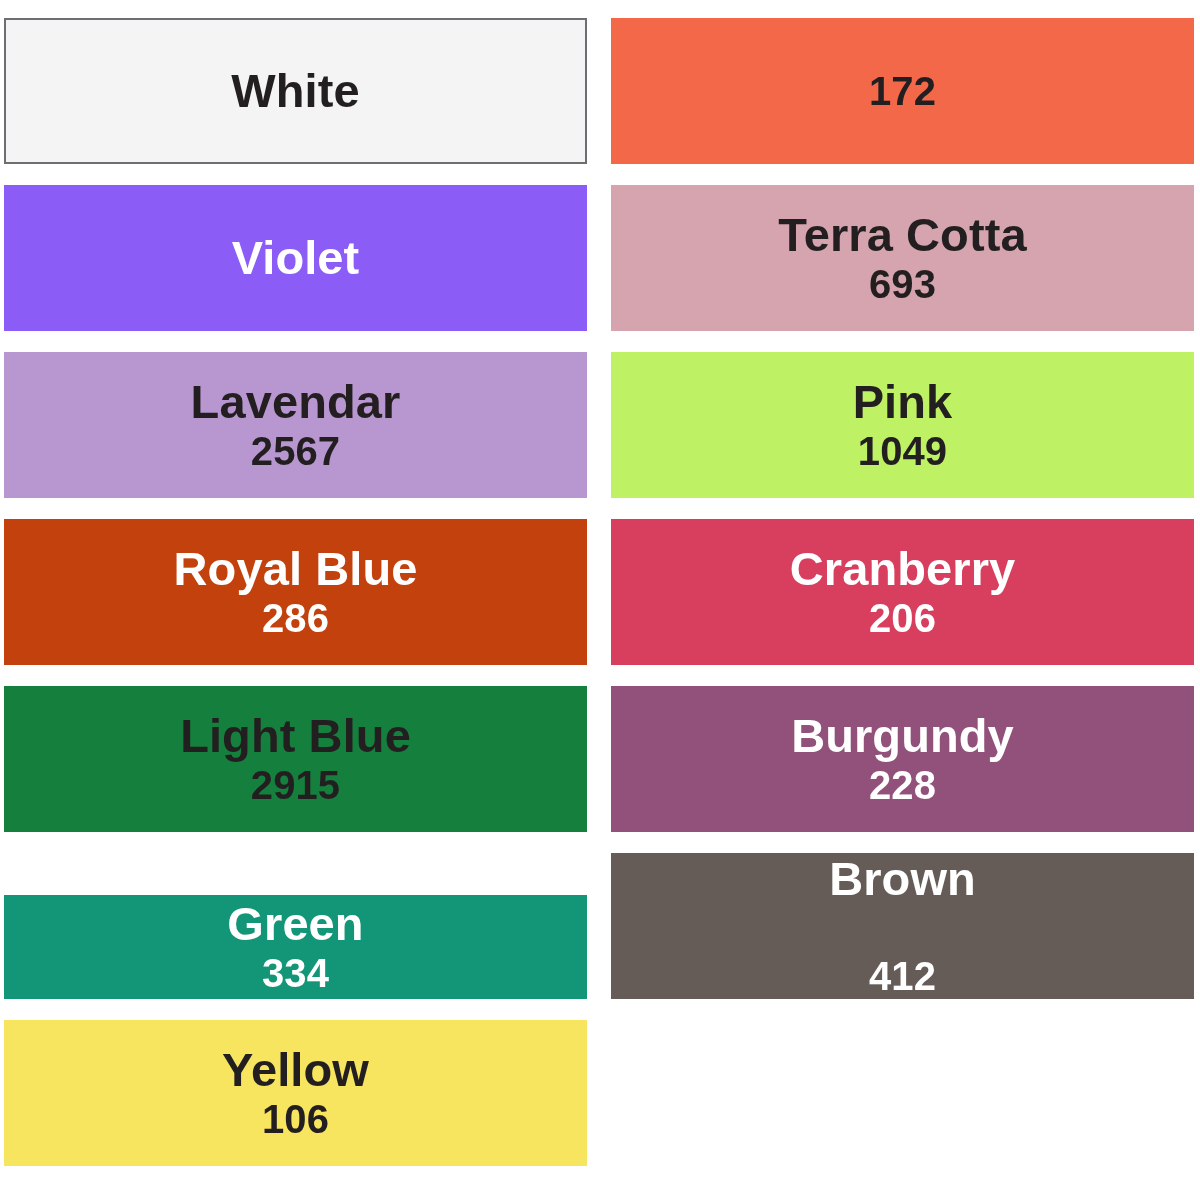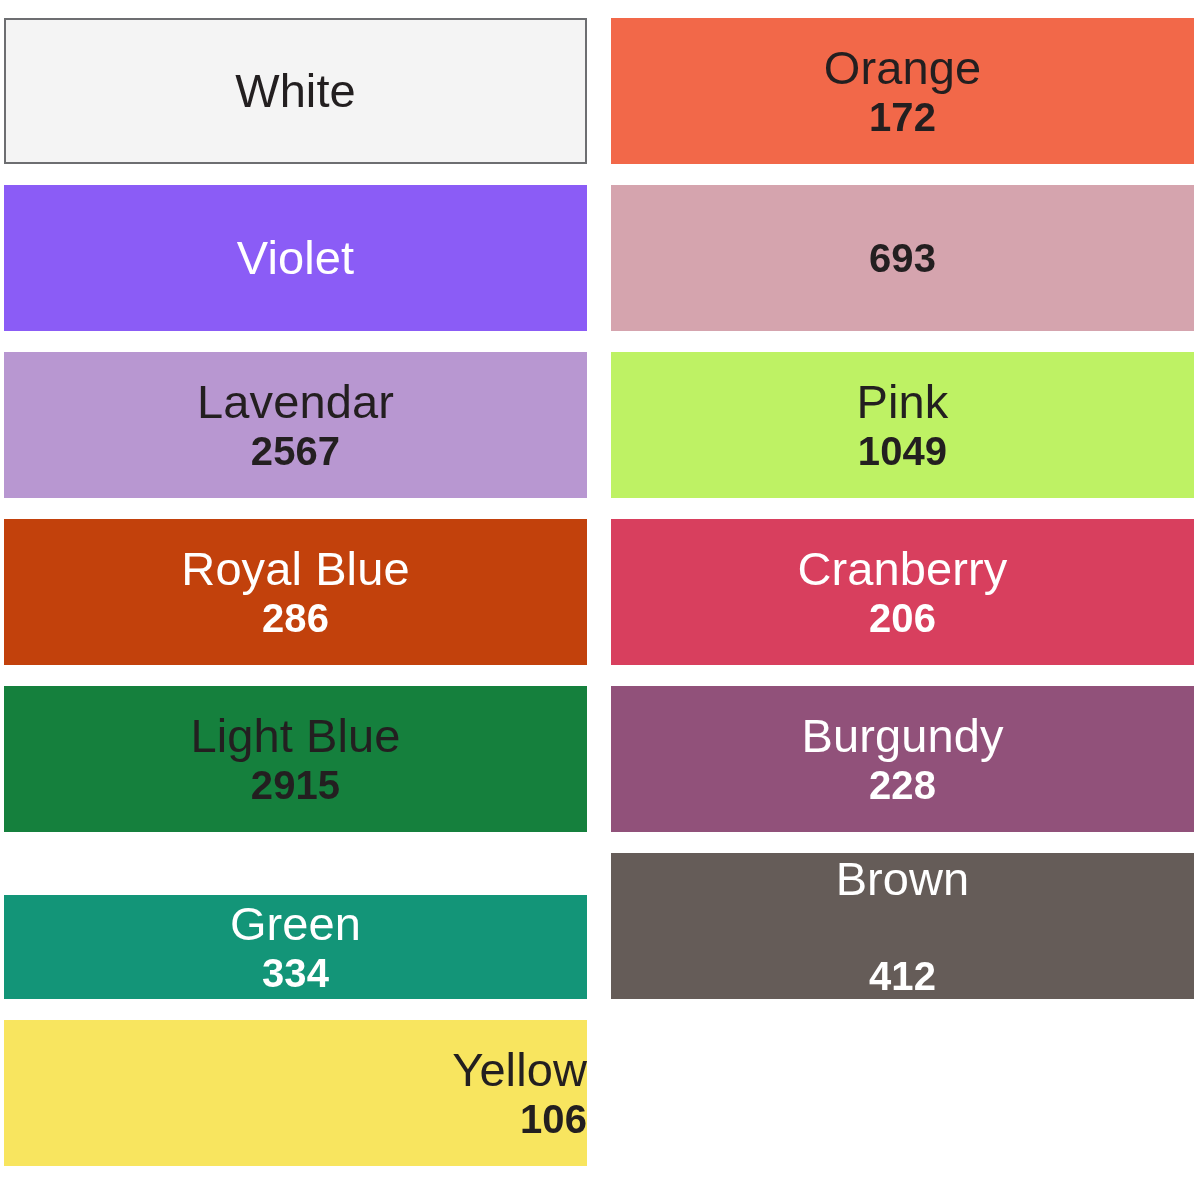--- a/index.html
+++ b/index.html
@@ -41,21 +41,21 @@
     line-height: 1.12;
     overflow: hidden;
   }
 
   .swatch.is-empty {
     background: transparent;
   }
 
   .swatch-name {
     font-size: 47px;
-    font-weight: 400;
+    font-weight: 700;
     letter-spacing: 0.1px;
     white-space: nowrap;
   }
 
   .swatch-code {
     font-size: 40px;
     font-weight: 700;
     letter-spacing: 0.1px;
     white-space: nowrap;
   }
@@ -73,27 +73,27 @@
   }
 </style>
 </head>
 <body>
 
 <div id="swatch-grid">
     <div class="swatch bordered no-code" style="background: rgb(244, 244, 244);">
       <div class="swatch-name dark-text">White</div>
     </div>
     <div class="swatch" style="background: rgb(242, 104, 73);">
-      <div class="swatch-name dark-text">Orange</div>
       <div class="swatch-code dark-text">172</div>
     </div>
     <div class="swatch no-code" style="background: #8b5cf6;">
       <div class="swatch-name light-text">Violet</div>
     </div>
     <div class="swatch" style="background: rgb(213, 164, 174);">
+      <div class="swatch-name dark-text">Terra Cotta</div>
       <div class="swatch-code dark-text">693</div>
     </div>
     <div class="swatch" style="background: rgb(184, 151, 209);">
       <div class="swatch-name dark-text">Lavendar</div>
       <div class="swatch-code dark-text">2567</div>
     </div>
     <div class="swatch" style="background: #bef264;">
       <div class="swatch-name dark-text">Pink</div>
       <div class="swatch-code dark-text">1049</div>
     </div>
@@ -114,18 +114,18 @@
       <div class="swatch-code light-text">228</div>
     </div>
     <div class="swatch" style="background: rgb(19, 149, 120); margin-top: 42px;">
       <div class="swatch-name light-text">Green</div>
       <div class="swatch-code light-text">334</div>
     </div>
     <div class="swatch" style="background: rgb(101, 92, 88); justify-content: space-between;">
       <div class="swatch-name light-text">Brown</div>
       <div class="swatch-code light-text">412</div>
     </div>
-    <div class="swatch" style="background: rgb(248, 229, 95); align-items: flex-end;">
+    <div class="swatch" style="background: rgb(248, 229, 95);">
       <div class="swatch-name dark-text">Yellow</div>
       <div class="swatch-code dark-text">106</div>
     </div>
     <div class="swatch is-empty"></div>
   </div>
 
 </body></html>

